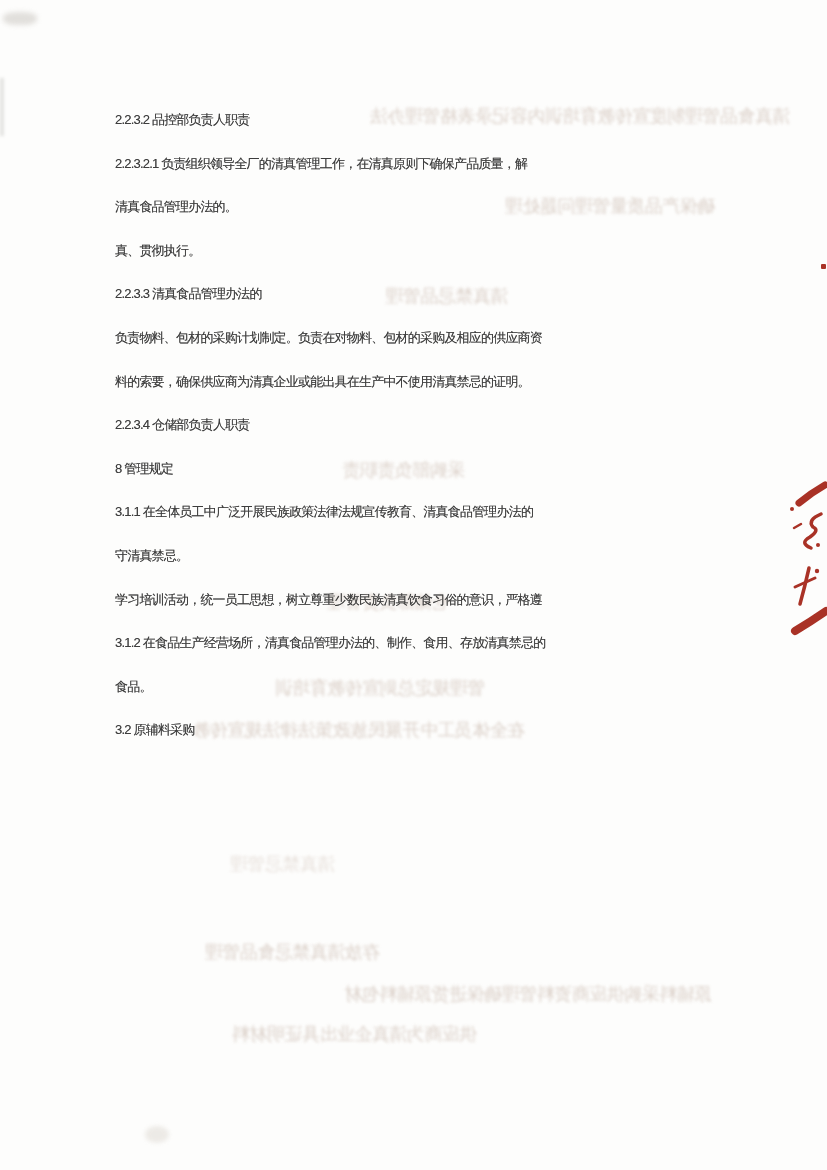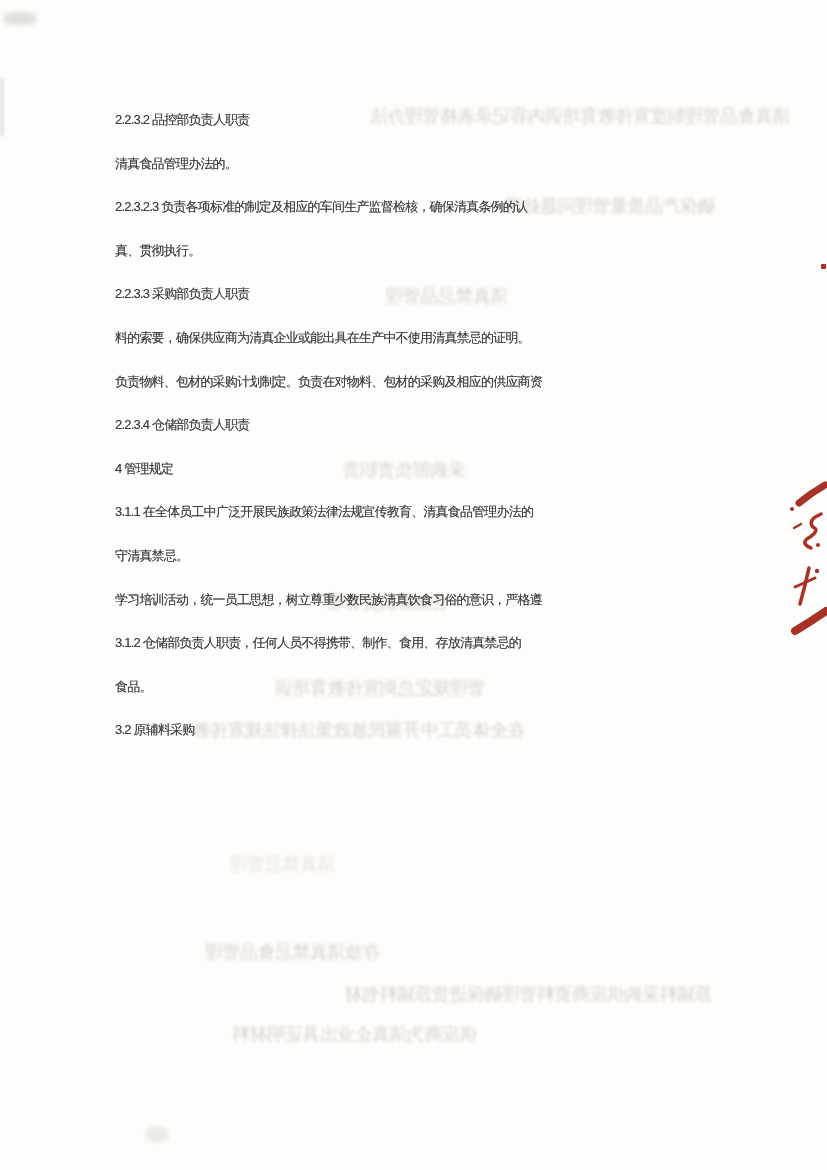--- a/index.html
+++ b/index.html
@@ -103,32 +103,32 @@
   <div class="ghost" style="left:295px; top:590px; width:155px;">仓储部负责管理</div>
   <div class="ghost" style="left:215px; top:676px; width:270px;">管理规定总则宣传教育培训</div>
   <div class="ghost" style="left:195px; top:718px; width:330px;">在全体员工中开展民族政策法律法规宣传教育活动</div>
   <div class="ghost" style="left:205px; top:852px; width:130px; opacity:.55;">清真禁忌管理</div>
   <div class="ghost" style="left:195px; top:940px; width:185px;">存放清真禁忌食品管理</div>
   <div class="ghost" style="left:312px; top:982px; width:400px;">原辅料采购供应商资料管理确保进货原辅料包材</div>
   <div class="ghost" style="left:182px; top:1022px; width:295px;">供应商为清真企业出具证明材料</div>
 
   <div id="textblock">
     <div class="doc-line">2.2.3.2 品控部负责人职责</div>
+    <div class="doc-line">2.2.3.2.1 负责组织领导全厂的清真管理工作，在清真原则下确保产品质量，解</div>
     <div class="doc-line">清真食品管理办法的。</div>
-    <div class="doc-line">2.2.3.2.3 负责各项标准的制定及相应的车间生产监督检核，确保清真条例的认</div>
     <div class="doc-line">真、贯彻执行。</div>
-    <div class="doc-line">2.2.3.3 采购部负责人职责</div>
+    <div class="doc-line">2.2.3.3 清真食品管理办法的</div>
+    <div class="doc-line">负责物料、包材的采购计划制定。负责在对物料、包材的采购及相应的供应商资</div>
     <div class="doc-line">料的索要，确保供应商为清真企业或能出具在生产中不使用清真禁忌的证明。</div>
-    <div class="doc-line">负责物料、包材的采购计划制定。负责在对物料、包材的采购及相应的供应商资</div>
     <div class="doc-line">2.2.3.4 仓储部负责人职责</div>
-    <div class="doc-line">4 管理规定</div>
+    <div class="doc-line">8 管理规定</div>
     <div class="doc-line">3.1.1 在全体员工中广泛开展民族政策法律法规宣传教育、清真食品管理办法的</div>
     <div class="doc-line">守清真禁忌。</div>
     <div class="doc-line">学习培训活动，统一员工思想，树立尊重少数民族清真饮食习俗的意识，严格遵</div>
-    <div class="doc-line">3.1.2 仓储部负责人职责，任何人员不得携带、制作、食用、存放清真禁忌的</div>
+    <div class="doc-line">3.1.2 在食品生产经营场所，清真食品管理办法的、制作、食用、存放清真禁忌的</div>
     <div class="doc-line">食品。</div>
     <div class="doc-line">3.2 原辅料采购</div>
   </div>
 
   <svg id="red-marks" viewBox="0 0 47 410">
 
     <rect class="blob" x="41" y="24" width="5" height="5" rx="1" fill="#c4682a"></rect>
 
     <path class="stroke" d="M19 263 Q31 253 45 245" stroke-width="7"></path>
     <circle class="blob" cx="12" cy="269" r="2"></circle>

